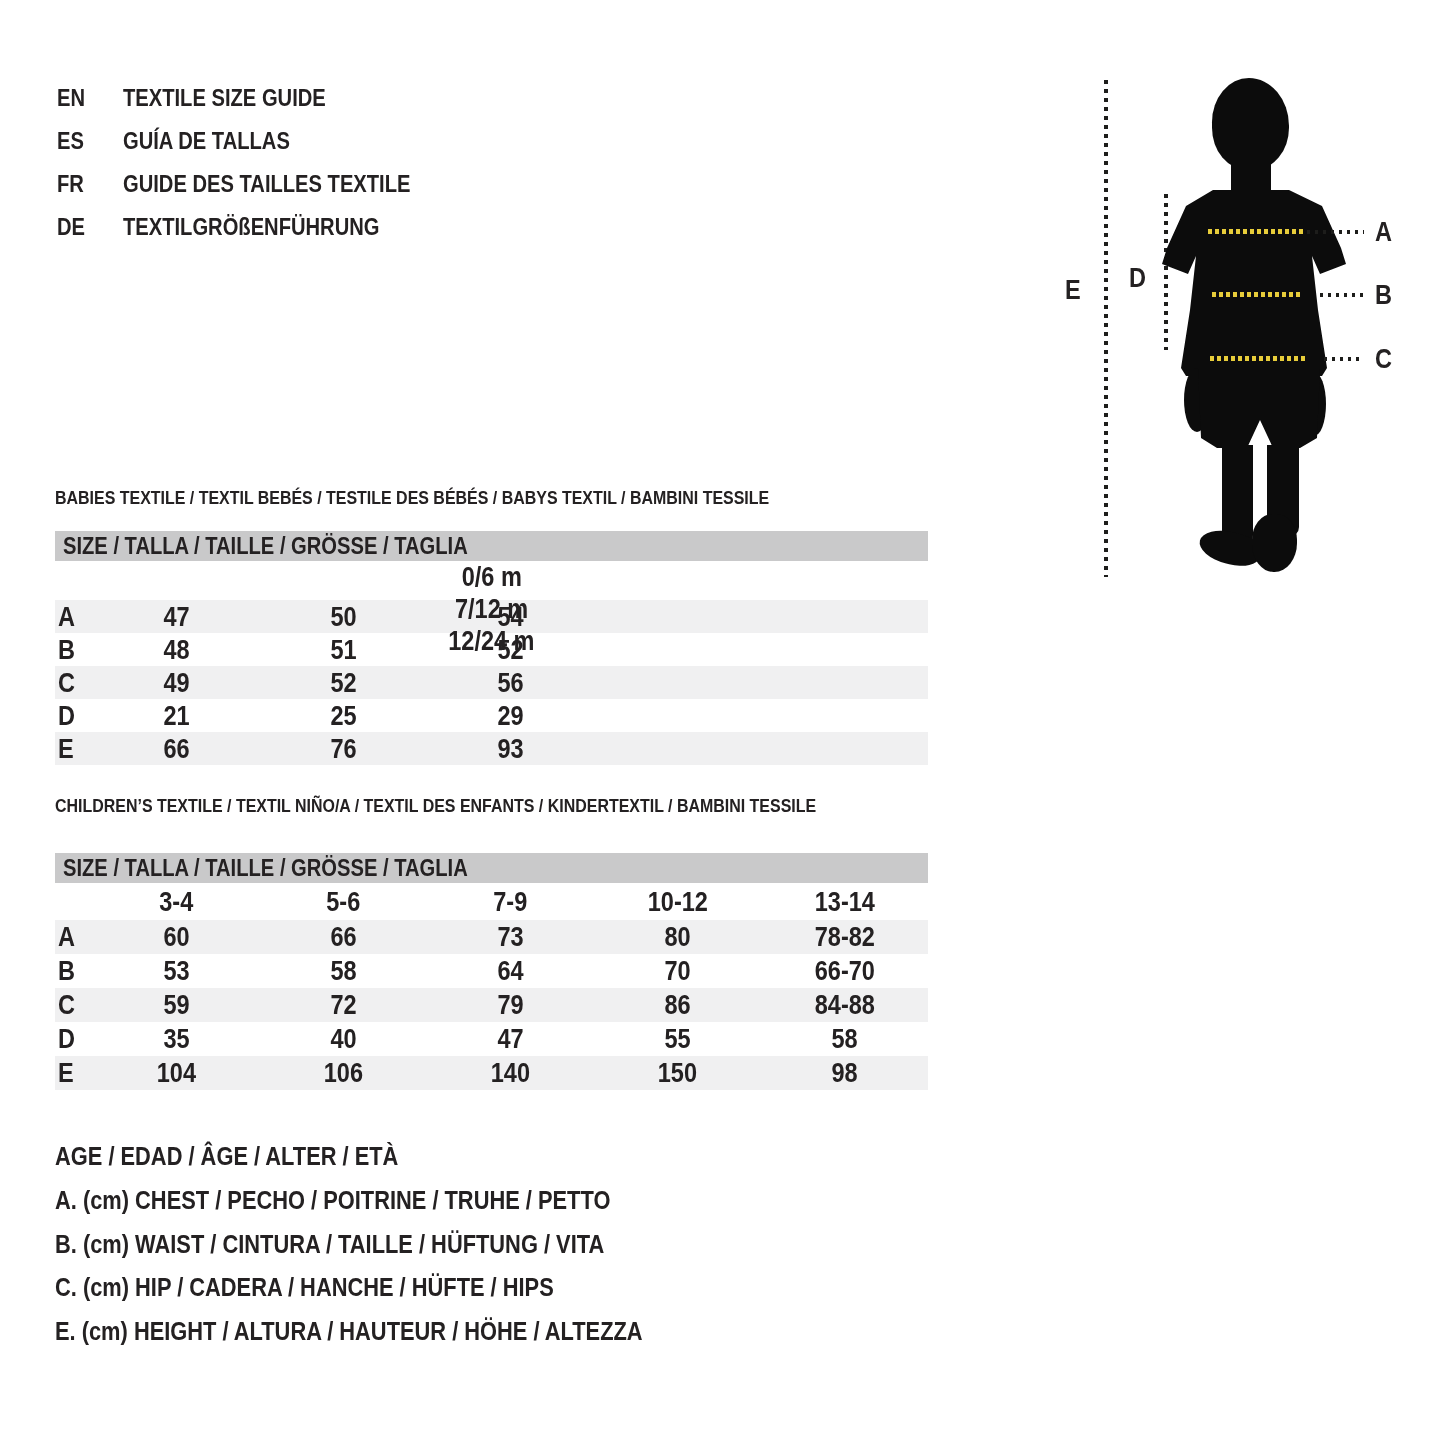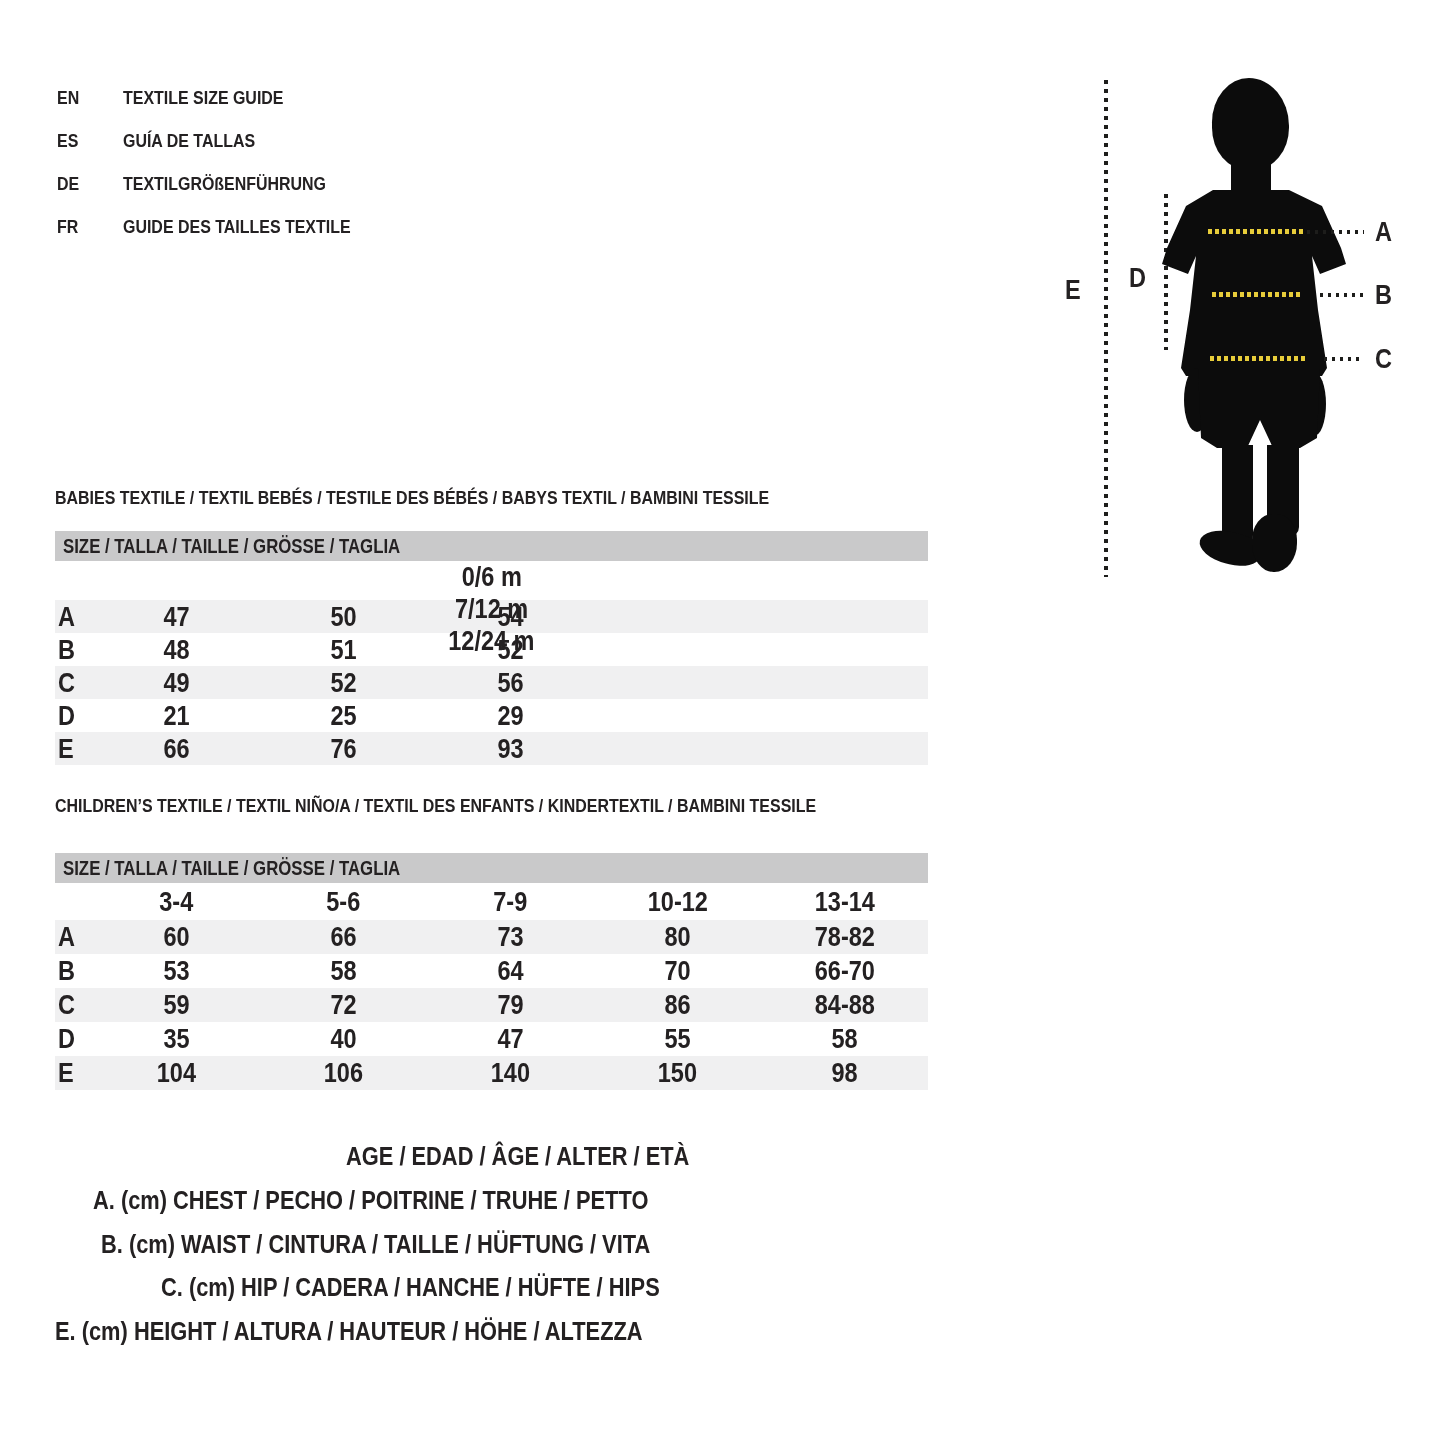--- a/index.html
+++ b/index.html
@@ -10,68 +10,68 @@
   html,body{width:1445px;height:1445px;}
   body{
     position:relative;background:var(--page-bg);overflow:hidden;
     font-family:"Liberation Sans", sans-serif;font-weight:bold;color:var(--text);
   }
   .abs{position:absolute;}
   .cond{display:inline-block;transform:scaleX(0.84);transform-origin:0 50%;white-space:nowrap;}
   .condc{display:inline-block;transform:scaleX(0.84);transform-origin:50% 50%;white-space:nowrap;}
 
   
-  #lang-header{left:57px;top:76px;font-size:19px;}
+  #lang-header{left:57px;top:76px;font-size:24px;}
   .lang-row{display:flex;height:43px;align-items:center;}
   .lang-code{width:66px;}
 
   
   .vdots{width:4px;background:repeating-linear-gradient(to bottom,var(--ink) 0 4px,transparent 4px 9px);}
   .hdots{height:4px;background:repeating-linear-gradient(to right,var(--ink) 0 3px,transparent 3px 8px);}
   .ydash{height:5px;background:repeating-linear-gradient(to right,var(--dash-yellow) 0 4px,transparent 4px 7px);}
   .mlabel{font-size:28px;line-height:28px;}
   .sil{background:var(--silhouette);}
 
   
   .tbl-title{font-size:19px;line-height:28px;}
   .size-table{left:55px;width:873px;}
-  .size-bar{height:30px;background:var(--bar-gray);display:flex;align-items:center;padding-left:8px;font-size:20px;}
+  .size-bar{height:30px;background:var(--bar-gray);display:flex;align-items:center;padding-left:8px;font-size:24px;}
   .cols-row{display:flex;align-items:center;font-size:28px;}
   .cols-row-b{height:39px;flex-direction:column;}
   .cols-row-c{height:37px;}
   .trow{display:flex;align-items:center;font-size:28px;}
   .trow-b{height:33px;}
   .trow-c{height:34px;}
   .trow.stripe{background:var(--stripe-gray);}
   .lab{width:38px;padding-left:3px;}
   .cell{width:167px;text-align:center;}
 
   
   #legend{left:55px;top:1135px;font-size:26px;}
-  .legend-line{height:43.7px;display:flex;align-items:center;justify-content:flex-end;}
+  .legend-line{height:43.7px;display:flex;align-items:center;}
 </style>
 </head>
 <body>
 
 <div class="abs" id="lang-header">
   <div class="lang-row">
     <span class="lang-code"><span class="cond">EN</span></span>
     <span><span class="cond">TEXTILE SIZE GUIDE</span></span>
   </div>
   <div class="lang-row">
     <span class="lang-code"><span class="cond">ES</span></span>
     <span><span class="cond">GUÍA DE TALLAS</span></span>
   </div>
   <div class="lang-row">
+    <span class="lang-code"><span class="cond">FR</span></span>
+    <span><span class="cond">GUIDE DES TAILLES TEXTILE</span></span>
+  </div>
+  <div class="lang-row">
     <span class="lang-code"><span class="cond">DE</span></span>
     <span><span class="cond">TEXTILGRÖßENFÜHRUNG</span></span>
-  </div>
-  <div class="lang-row">
-    <span class="lang-code"><span class="cond">FR</span></span>
-    <span><span class="cond">GUIDE DES TAILLES TEXTILE</span></span>
   </div>
 </div>
 
 <div class="abs" style="left:0;top:0;width:1445px;height:1445px;pointer-events:none;">
 
   <div class="abs vdots" style="left:1104px;top:80px;height:497px;"></div>
   <div class="abs mlabel" style="left:1065px;top:276px;"><span class="cond">E</span></div>
 
   <div class="abs vdots" style="left:1164px;top:194px;height:156px;"></div>
   <div class="abs mlabel" style="left:1129px;top:264px;"><span class="cond">D</span></div>

